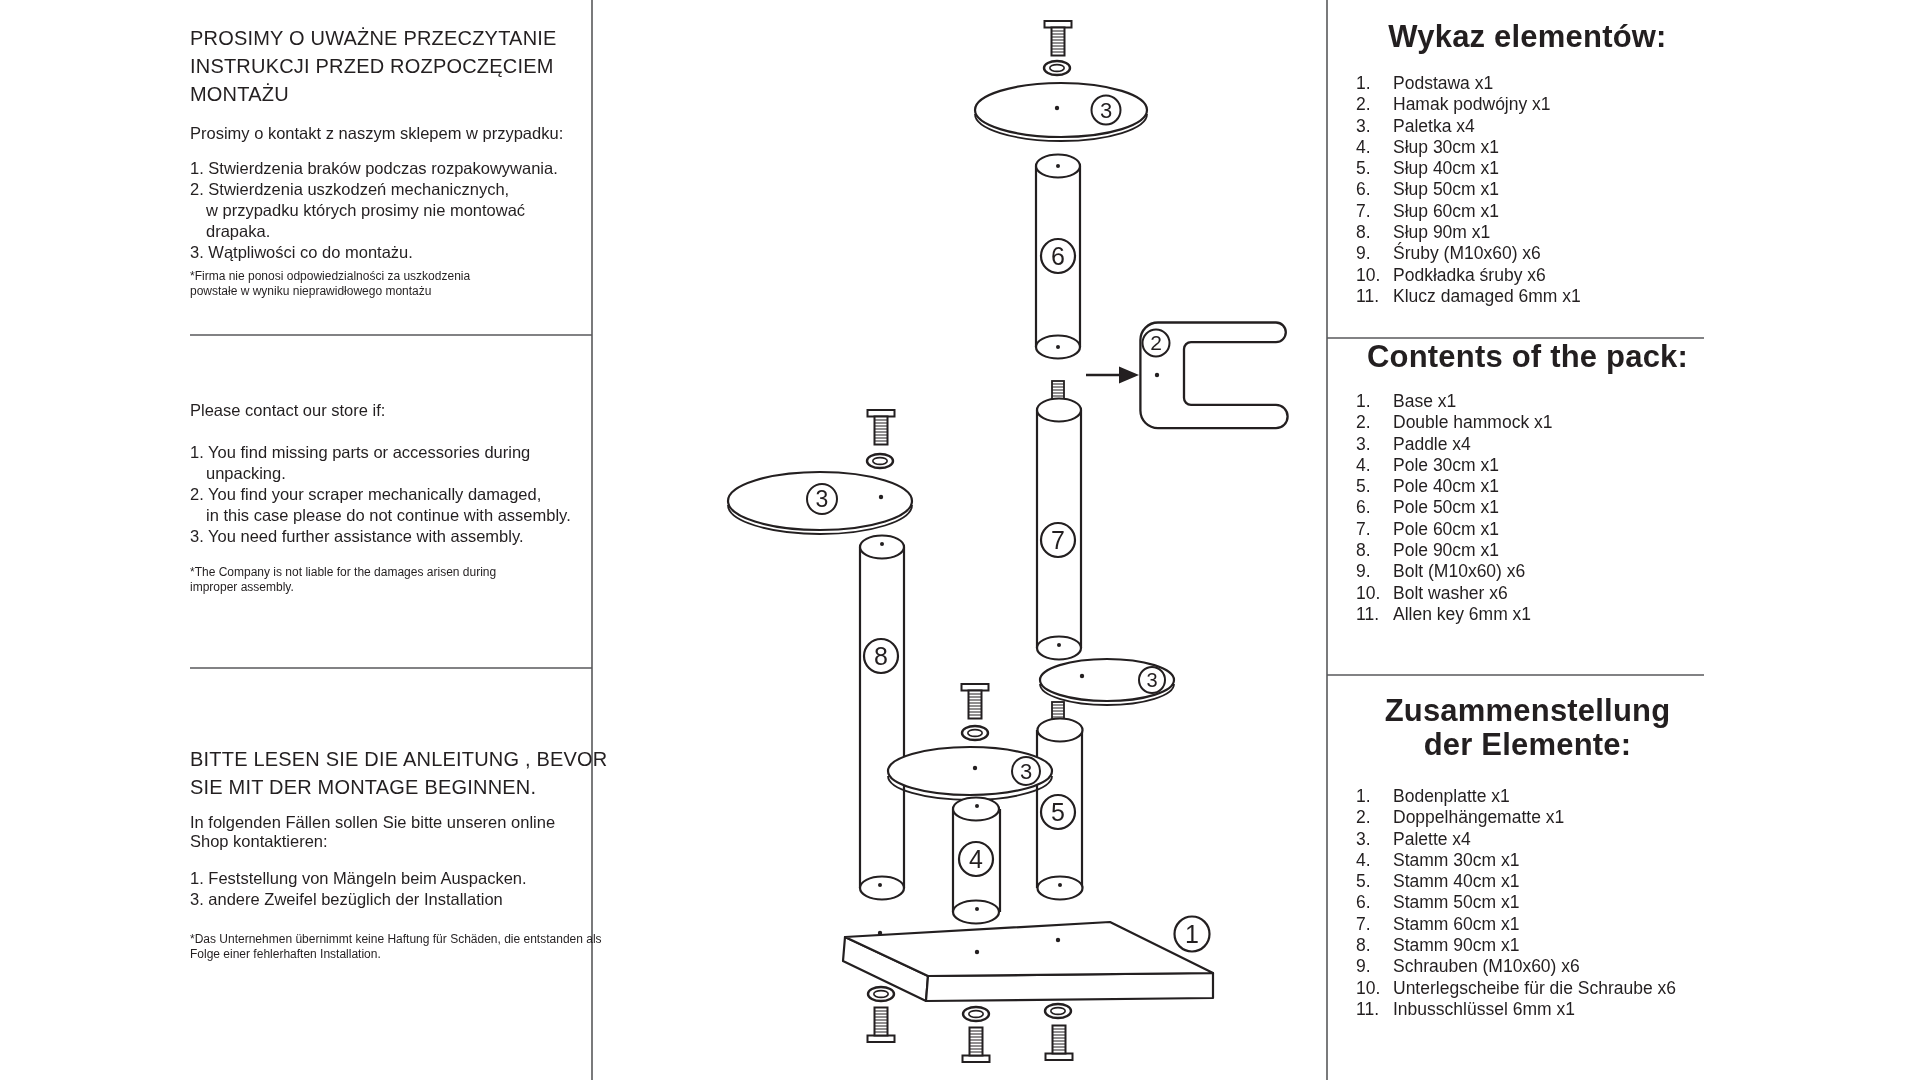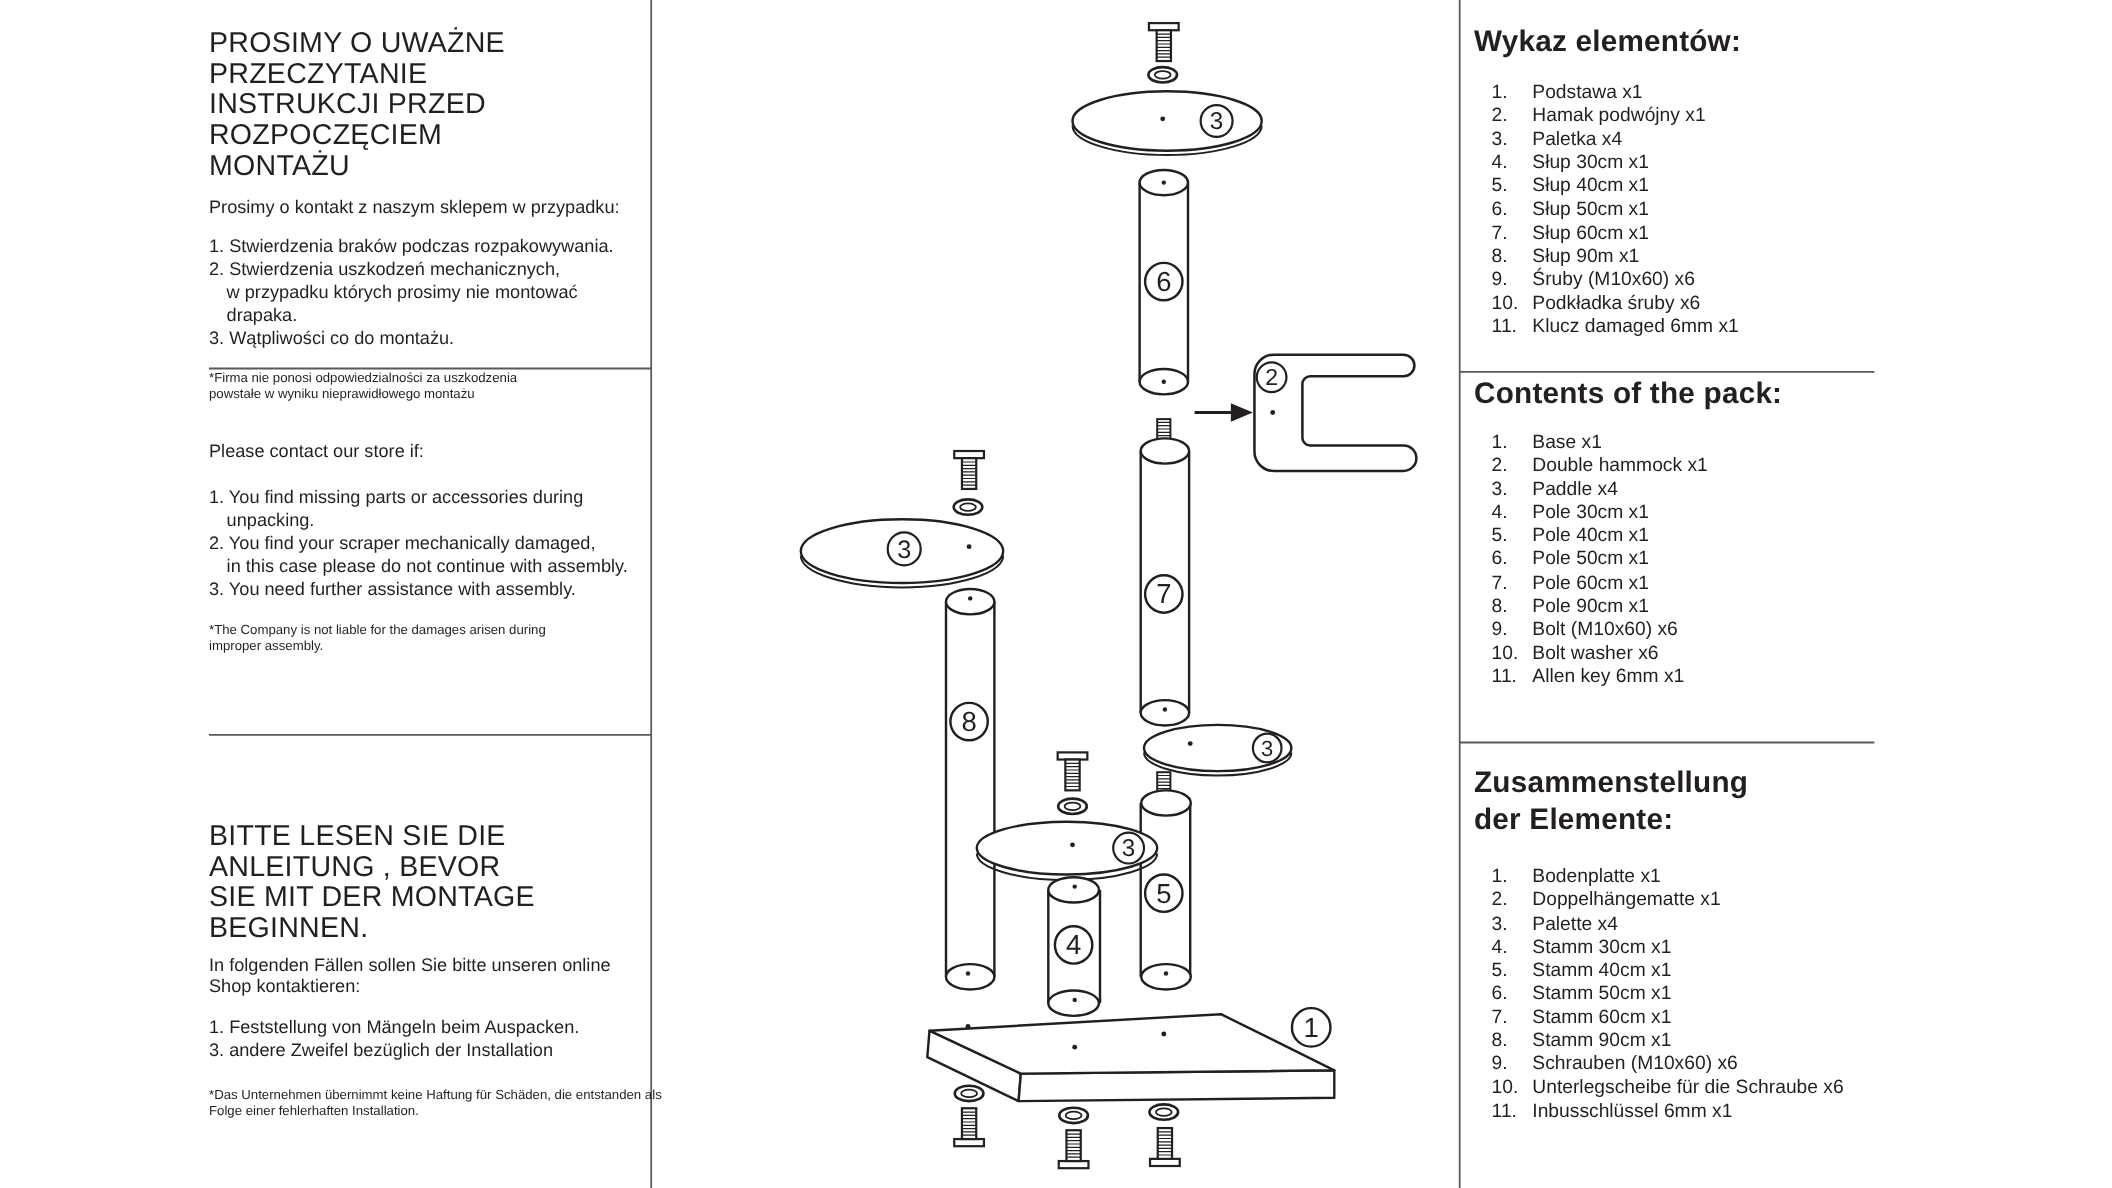--- a/index.html
+++ b/index.html
@@ -2,37 +2,37 @@
 <html><head>
 <meta charset="utf-8">
 <style>
   html,body{margin:0;padding:0;background:#ffffff;}
   body{width:1920px;height:1080px;position:relative;overflow:hidden;
        font-family:"Liberation Sans",sans-serif;color:#231f20;}
   .diagram-svg{position:absolute;left:0;top:0;}
   svg text{font-family:"Liberation Sans",sans-serif;fill:#231f20;}
   
   .tx-section{position:absolute;left:190px;}
-  .tx-heading{font-size:26px;line-height:28px;white-space:pre-line;letter-spacing:.2px;}
+  .tx-heading{font-size:20px;line-height:28px;white-space:pre-line;letter-spacing:.2px;}
   .tx-intro{font-size:16.5px;line-height:20px;margin-top:15px;white-space:pre-line;}
   .tx-list{margin-top:15px;}
   .tx-item{font-size:16.5px;line-height:21px;white-space:pre-line;
            padding-left:16px;text-indent:-16px;}
-  .tx-footnote{font-size:12px;line-height:14.5px;margin-top:17px;white-space:pre-line;}
+  .tx-footnote{font-size:12px;line-height:14.5px;margin-top:6px;white-space:pre-line;}
   .sec-pl{top:24px;width:380px;}
   .sec-en{top:385px;width:395px;}
   .sec-de{top:745px;width:425px;}
   .sec-de .tx-intro{line-height:19px;margin-top:12px;}
   .sec-en .tx-list{margin-top:22px;}
   .sec-de .tx-list{margin-top:17px;}
   .sec-en .tx-footnote{margin-top:18px;}
   .sec-de .tx-footnote{margin-top:22px;}
   
   .parts-section{position:absolute;left:1340px;width:375px;}
-  .parts-title{font-size:27px;line-height:34px;font-weight:600;
+  .parts-title{font-size:31px;line-height:34px;font-weight:600;text-align:center;
                white-space:pre-line;letter-spacing:.2px;}
   .parts-items{margin-top:19px;padding-left:16px;}
   .parts-row{display:flex;font-size:17.5px;line-height:21.3px;}
   .parts-num{width:37px;flex-shrink:0;}
   .parts-text{flex:1;}
   .plist-pl{top:20px;}
   .plist-en{top:340px;}
   .plist-de{top:694px;}
   .plist-en .parts-items{margin-top:17px;}
   .plist-de .parts-items{margin-top:24px;}

